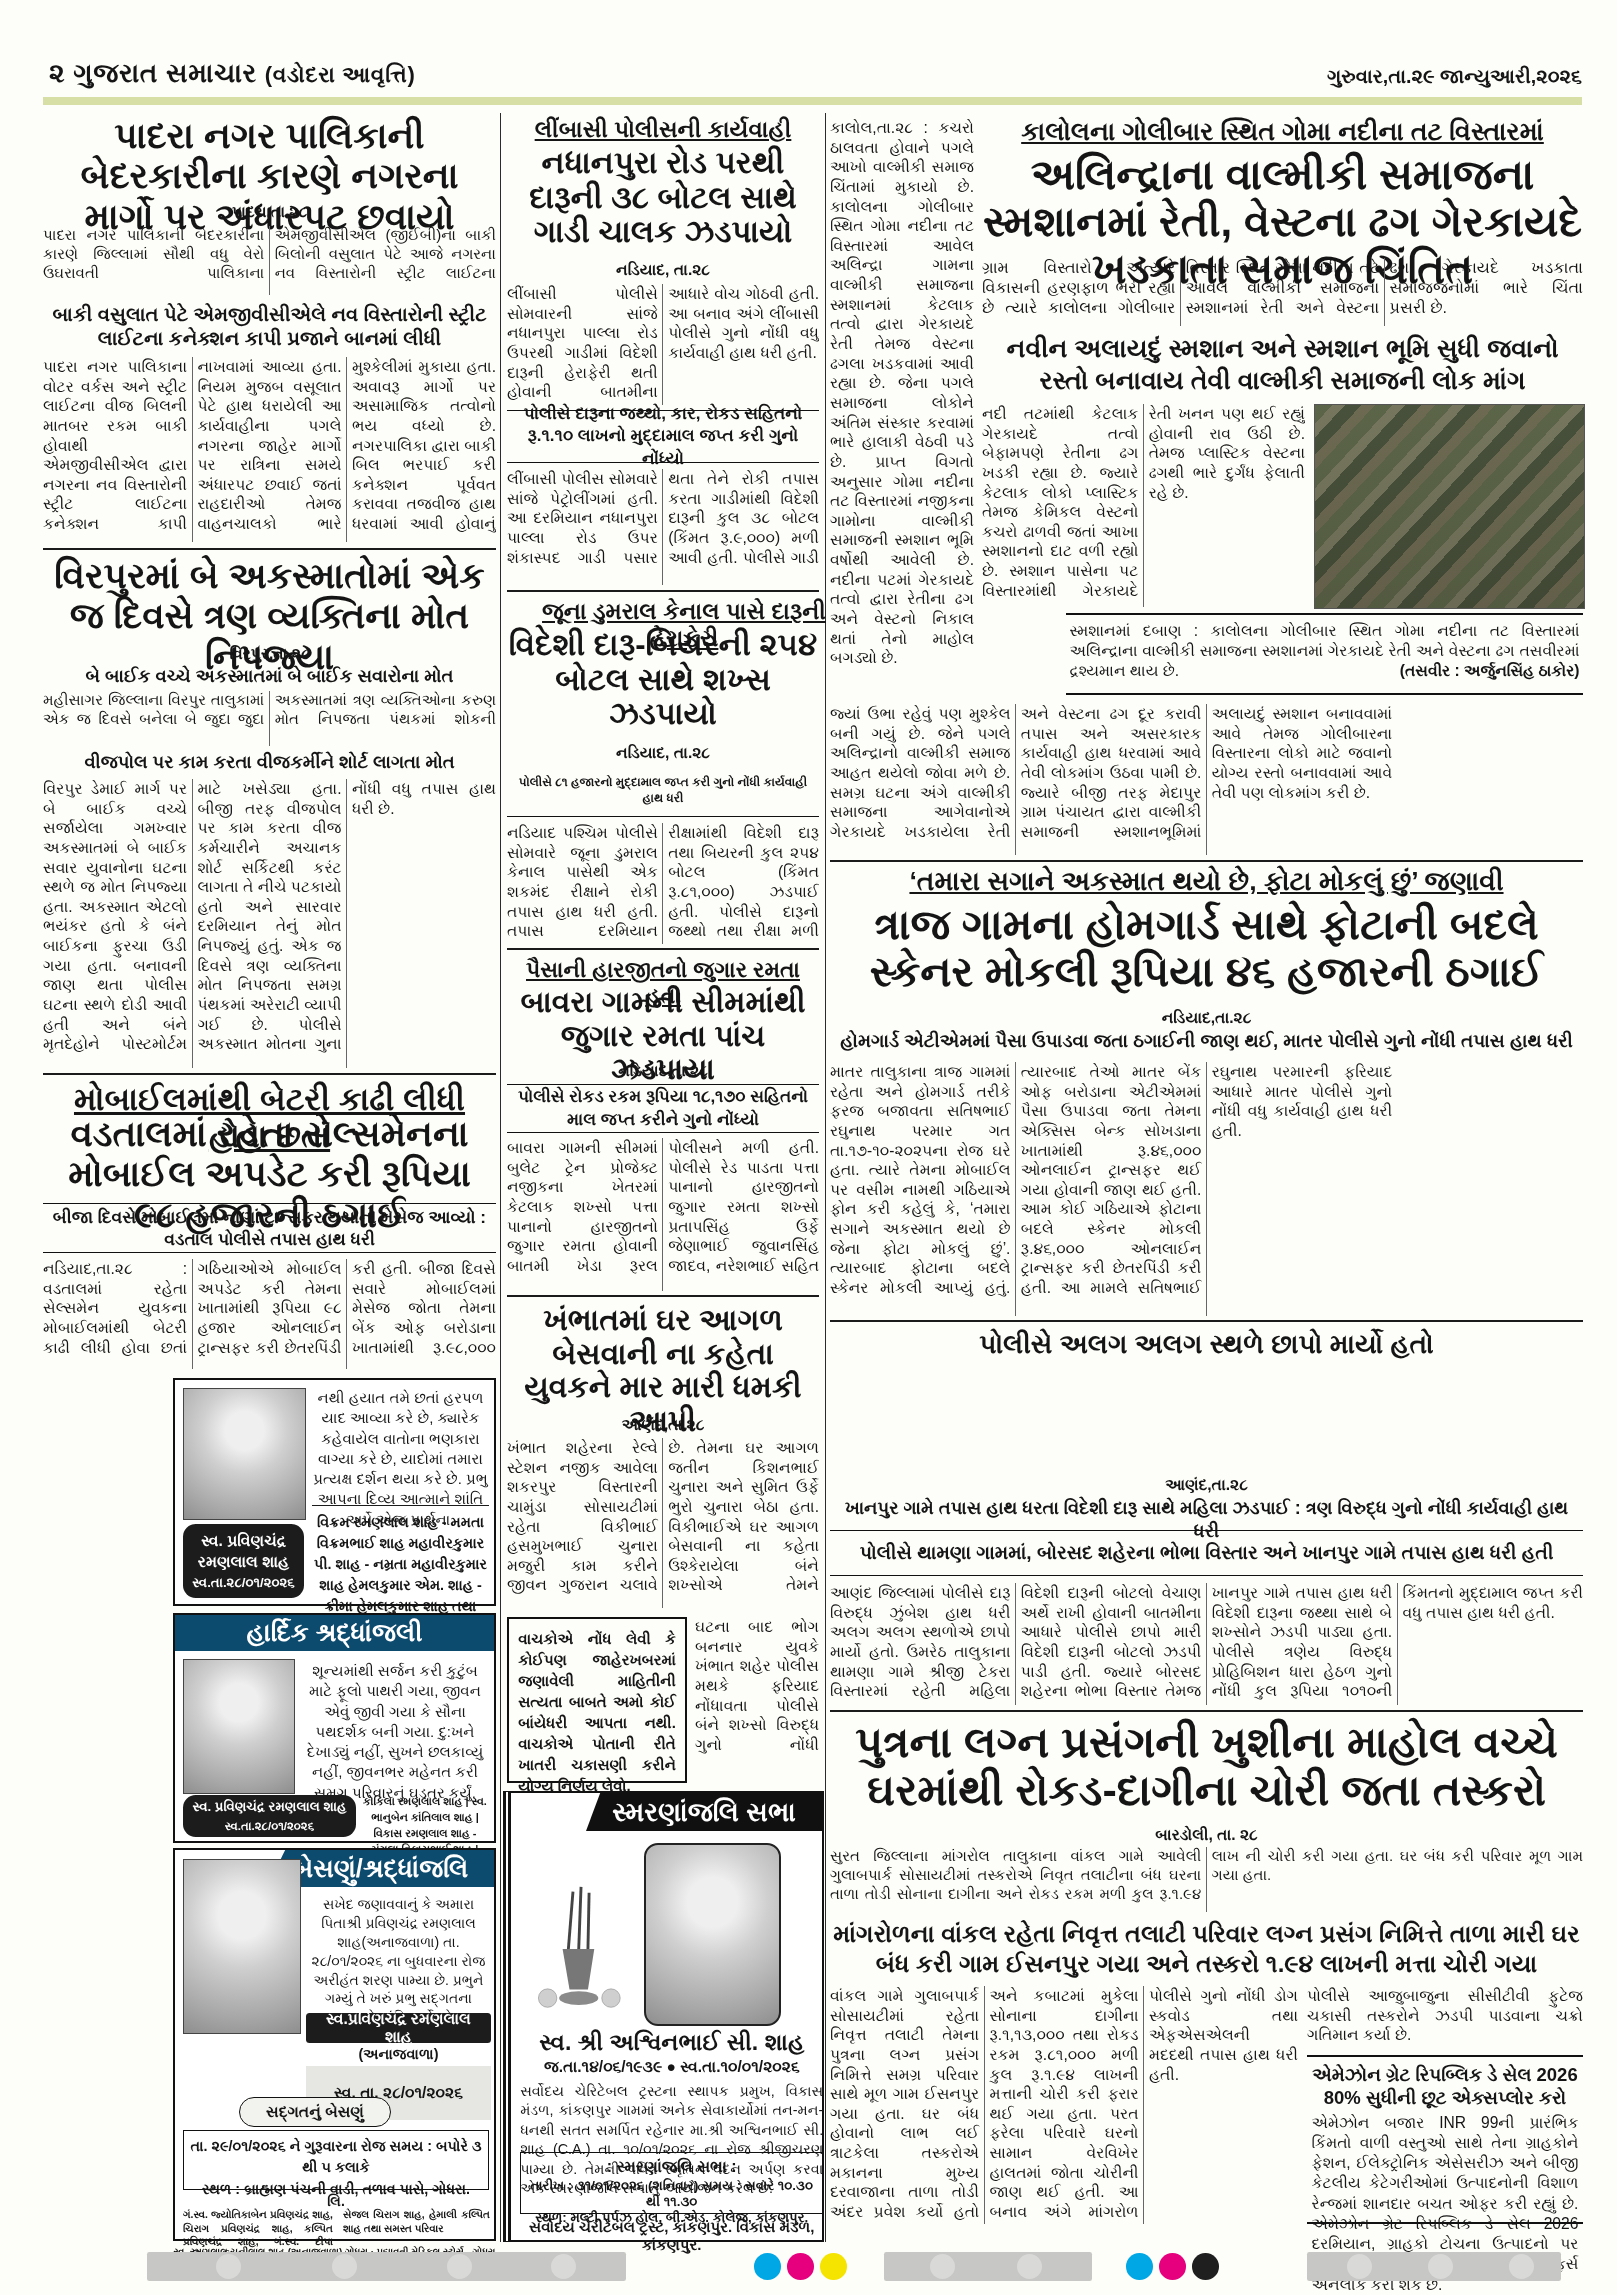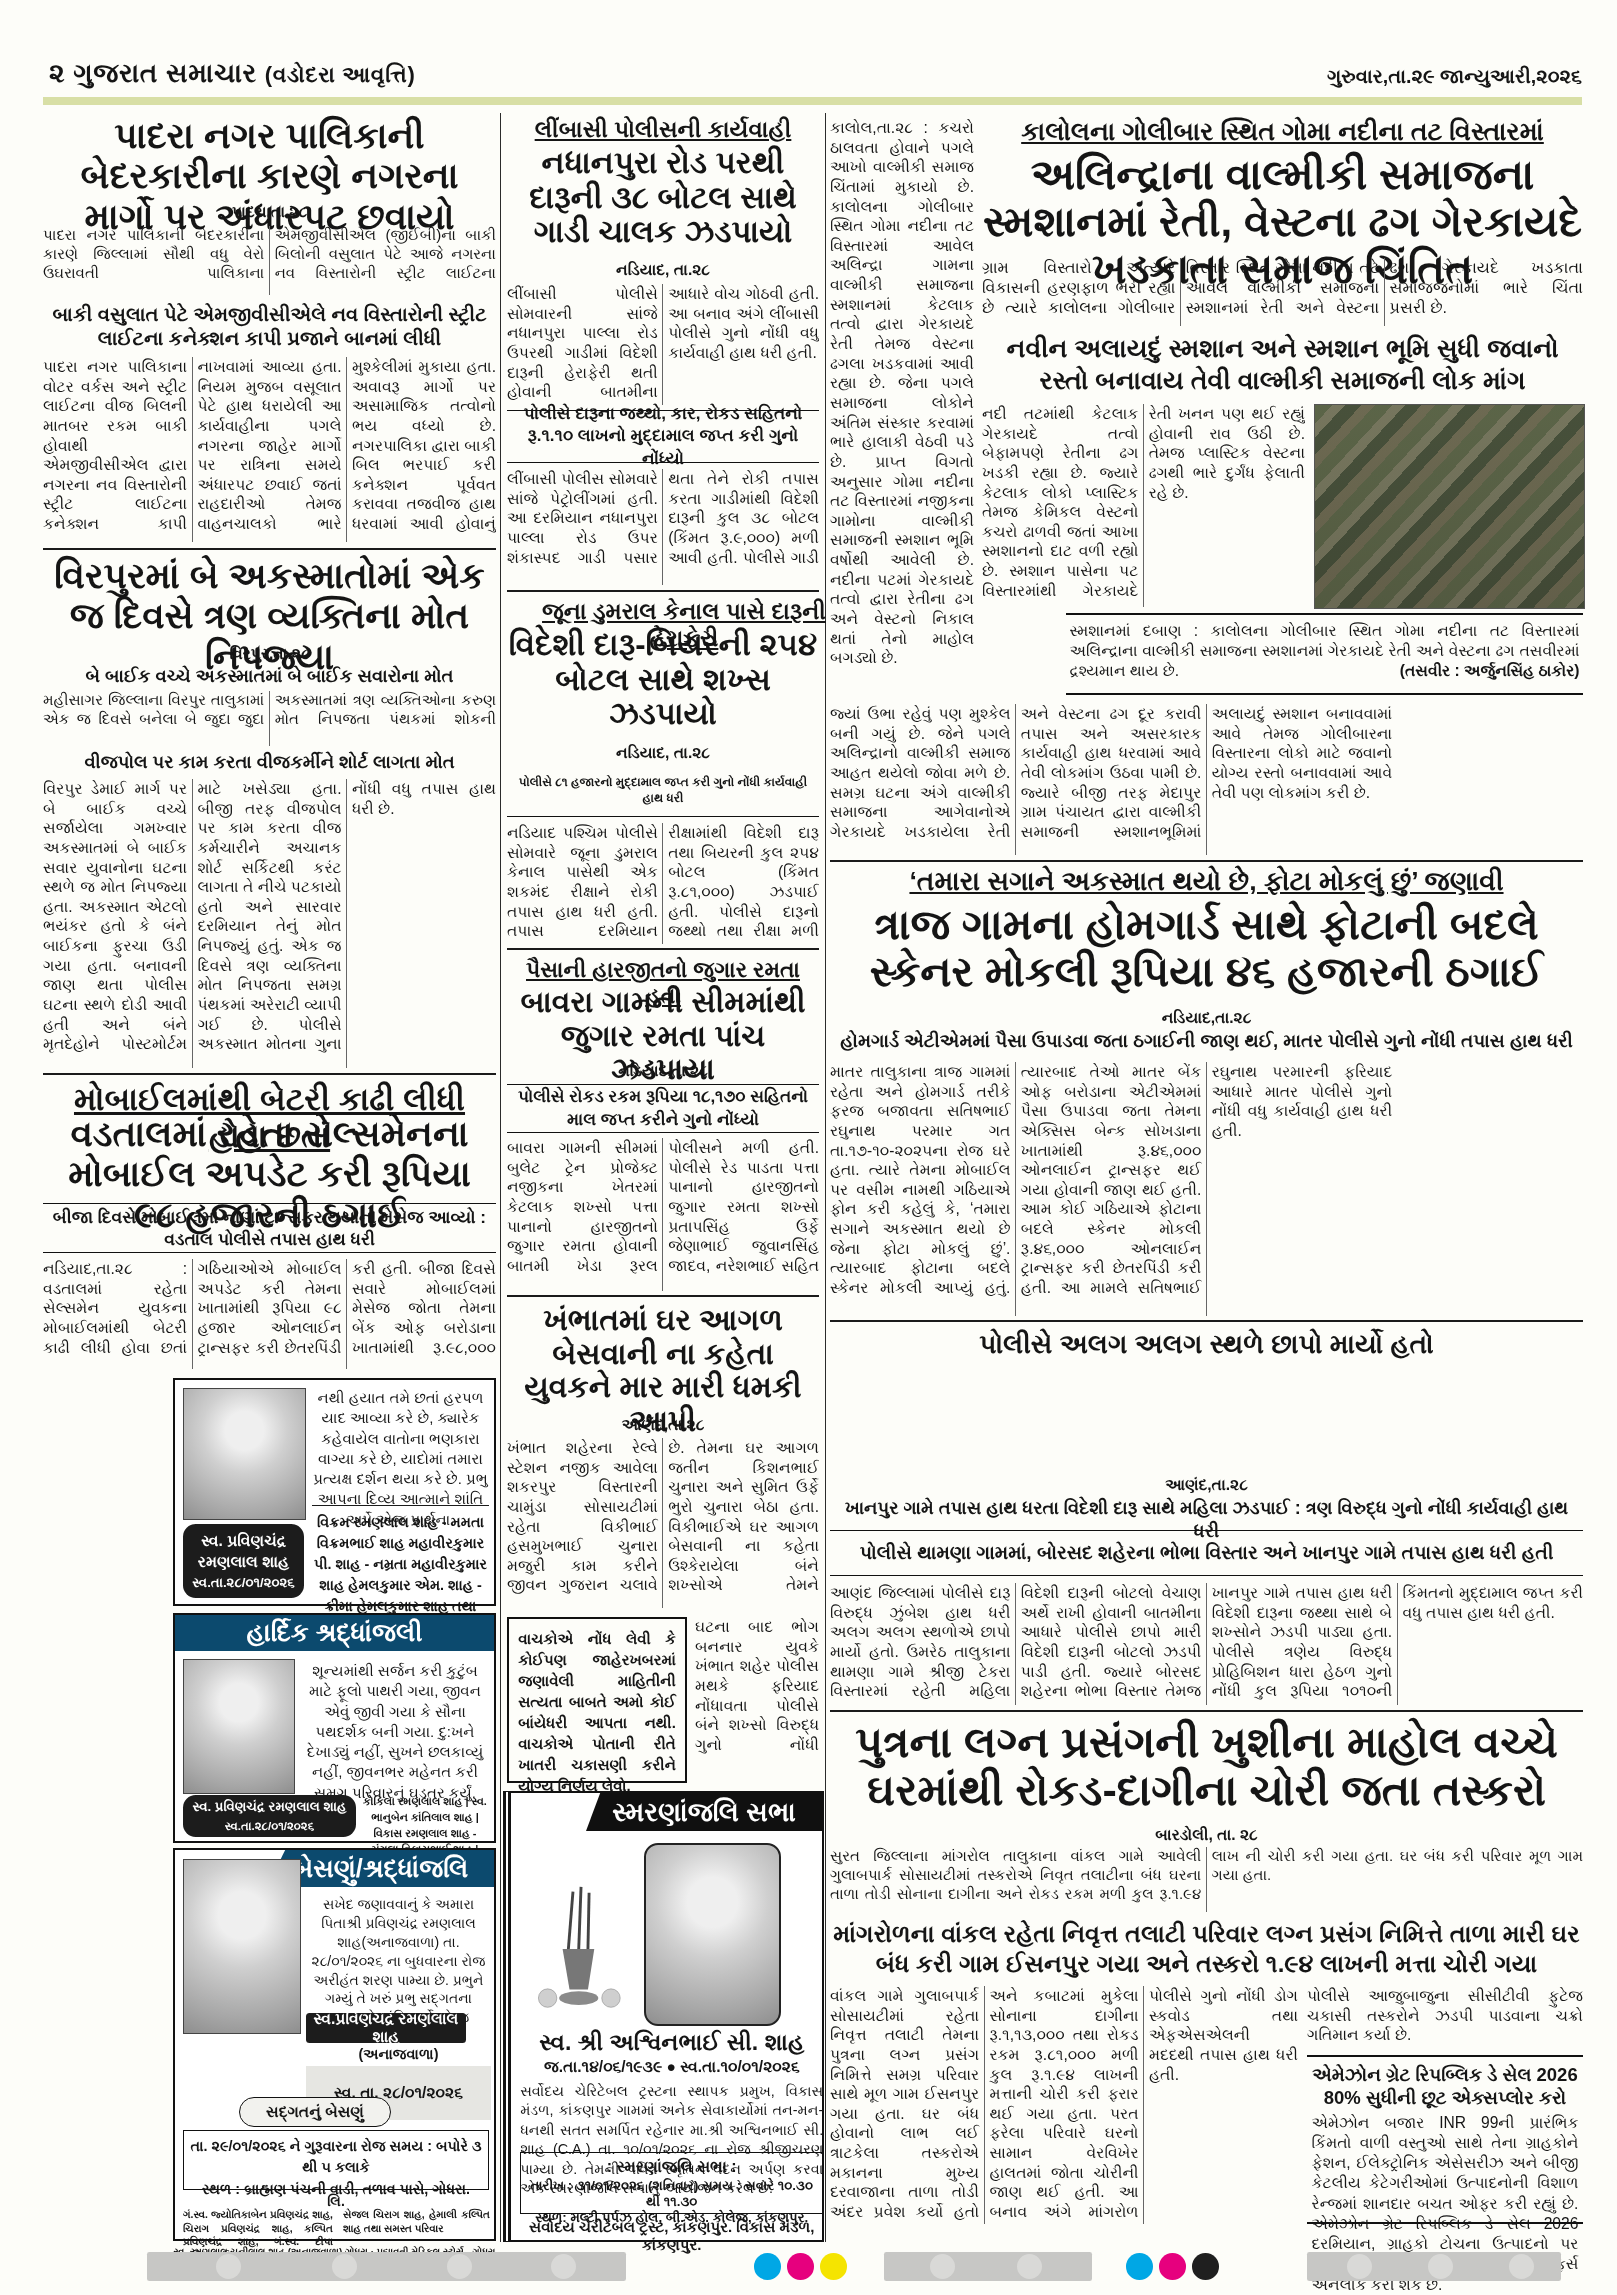--- a/index.html
+++ b/index.html
@@ -114,21 +114,21 @@
       <span>સ્વ. પ્રવિણચંદ્ર રમણલાલ શાહ</span>
       <span style="font-size:11.6px;">સ્વ.તા.૨૮/૦૧/૨૦૨૬</span>
     </div>
     <div class="abs obit-names" style="left:186px;top:179px;width:128px;height:46px;font-size:11px;">કોકિલા રમણલાલ શાહ | સ્વ. ભાનુબેન કાંતિલાલ શાહ | વિકાસ રમણલાલ શાહ - મંગલા વિકાસભાઈ શાહ | માહિર</div>
   </div>
 
   <div class="abs obit" style="left:173px;top:1848px;width:323px;height:393px;">
     <div class="obit-header" style="height:37px;clip-path:polygon(8% 0,100% 0,100% 100%,0 100%);margin-left:92px;">બેસણું/શ્રદ્ધાંજલિ</div>
     <div class="abs portrait" style="left:8px;top:9.2px;width:116px;height:173px;"></div>
     <div class="abs obit-verse" style="left:131px;top:45px;width:185px;height:116px;font-size:14px;">સખેદ જણાવવાનું કે અમારા પિતાશ્રી પ્રવિણચંદ્ર રમણલાલ શાહ(અનાજવાળા) તા. ૨૮/૦૧/૨૦૨૬ ના બુધવારના રોજ અરીહંત શરણ પામ્યા છે. પ્રભુને ગમ્યું તે ખરું પ્રભુ સદ્‌ગતના આત્માને શાંતિ અર્પે એ જ પ્રાર્થના...</div>
-    <div class="abs nameplate" style="left:131px;top:163px;width:160px;height:30px;font-size:15.6px;border-radius:3.5px;">
+    <div class="abs nameplate" style="left:131px;top:163px;width:185px;height:30px;font-size:15.6px;border-radius:3.5px;">
       <span>સ્વ.પ્રવિણચંદ્ર રમણલાલ શાહ</span>
     </div>
     <div class="abs" style="left:131px;top:196px;width:185px;text-align:center;font-weight:700;font-size:14.4px;">(અનાજવાળા)</div>
     <div class="abs" style="left:131px;top:216px;width:185px;text-align:center;font-weight:700;font-size:15.6px;background:#e6e6e2;padding:18px 0;">સ્વ. તા. ૨૮/૦૧/૨૦૨૬</div>
     <div class="abs pill" style="left:64px;top:247px;width:150px;height:28px;font-size:15.6px;">સદ્‌ગતનું બેસણું</div>
     <div class="abs mem-inner" style="left:8px;top:280px;width:306px;height:60px;font-size:14.4px;font-weight:700;line-height:1.5;">
       <div>તા. ૨૯/૦૧/૨૦૨૬ ને ગુરૂવારના રોજ સમય : બપોરે ૩ થી ૫ કલાકે</div>
       <div>સ્થળ : બ્રાહ્મણ પંચની વાડી, તળાવ પાસે, ગોધરા.</div>
     </div>
     <div class="abs" style="left:8px;top:343px;width:306px;text-align:center;font-weight:700;font-size:14px;">લિ.</div>

